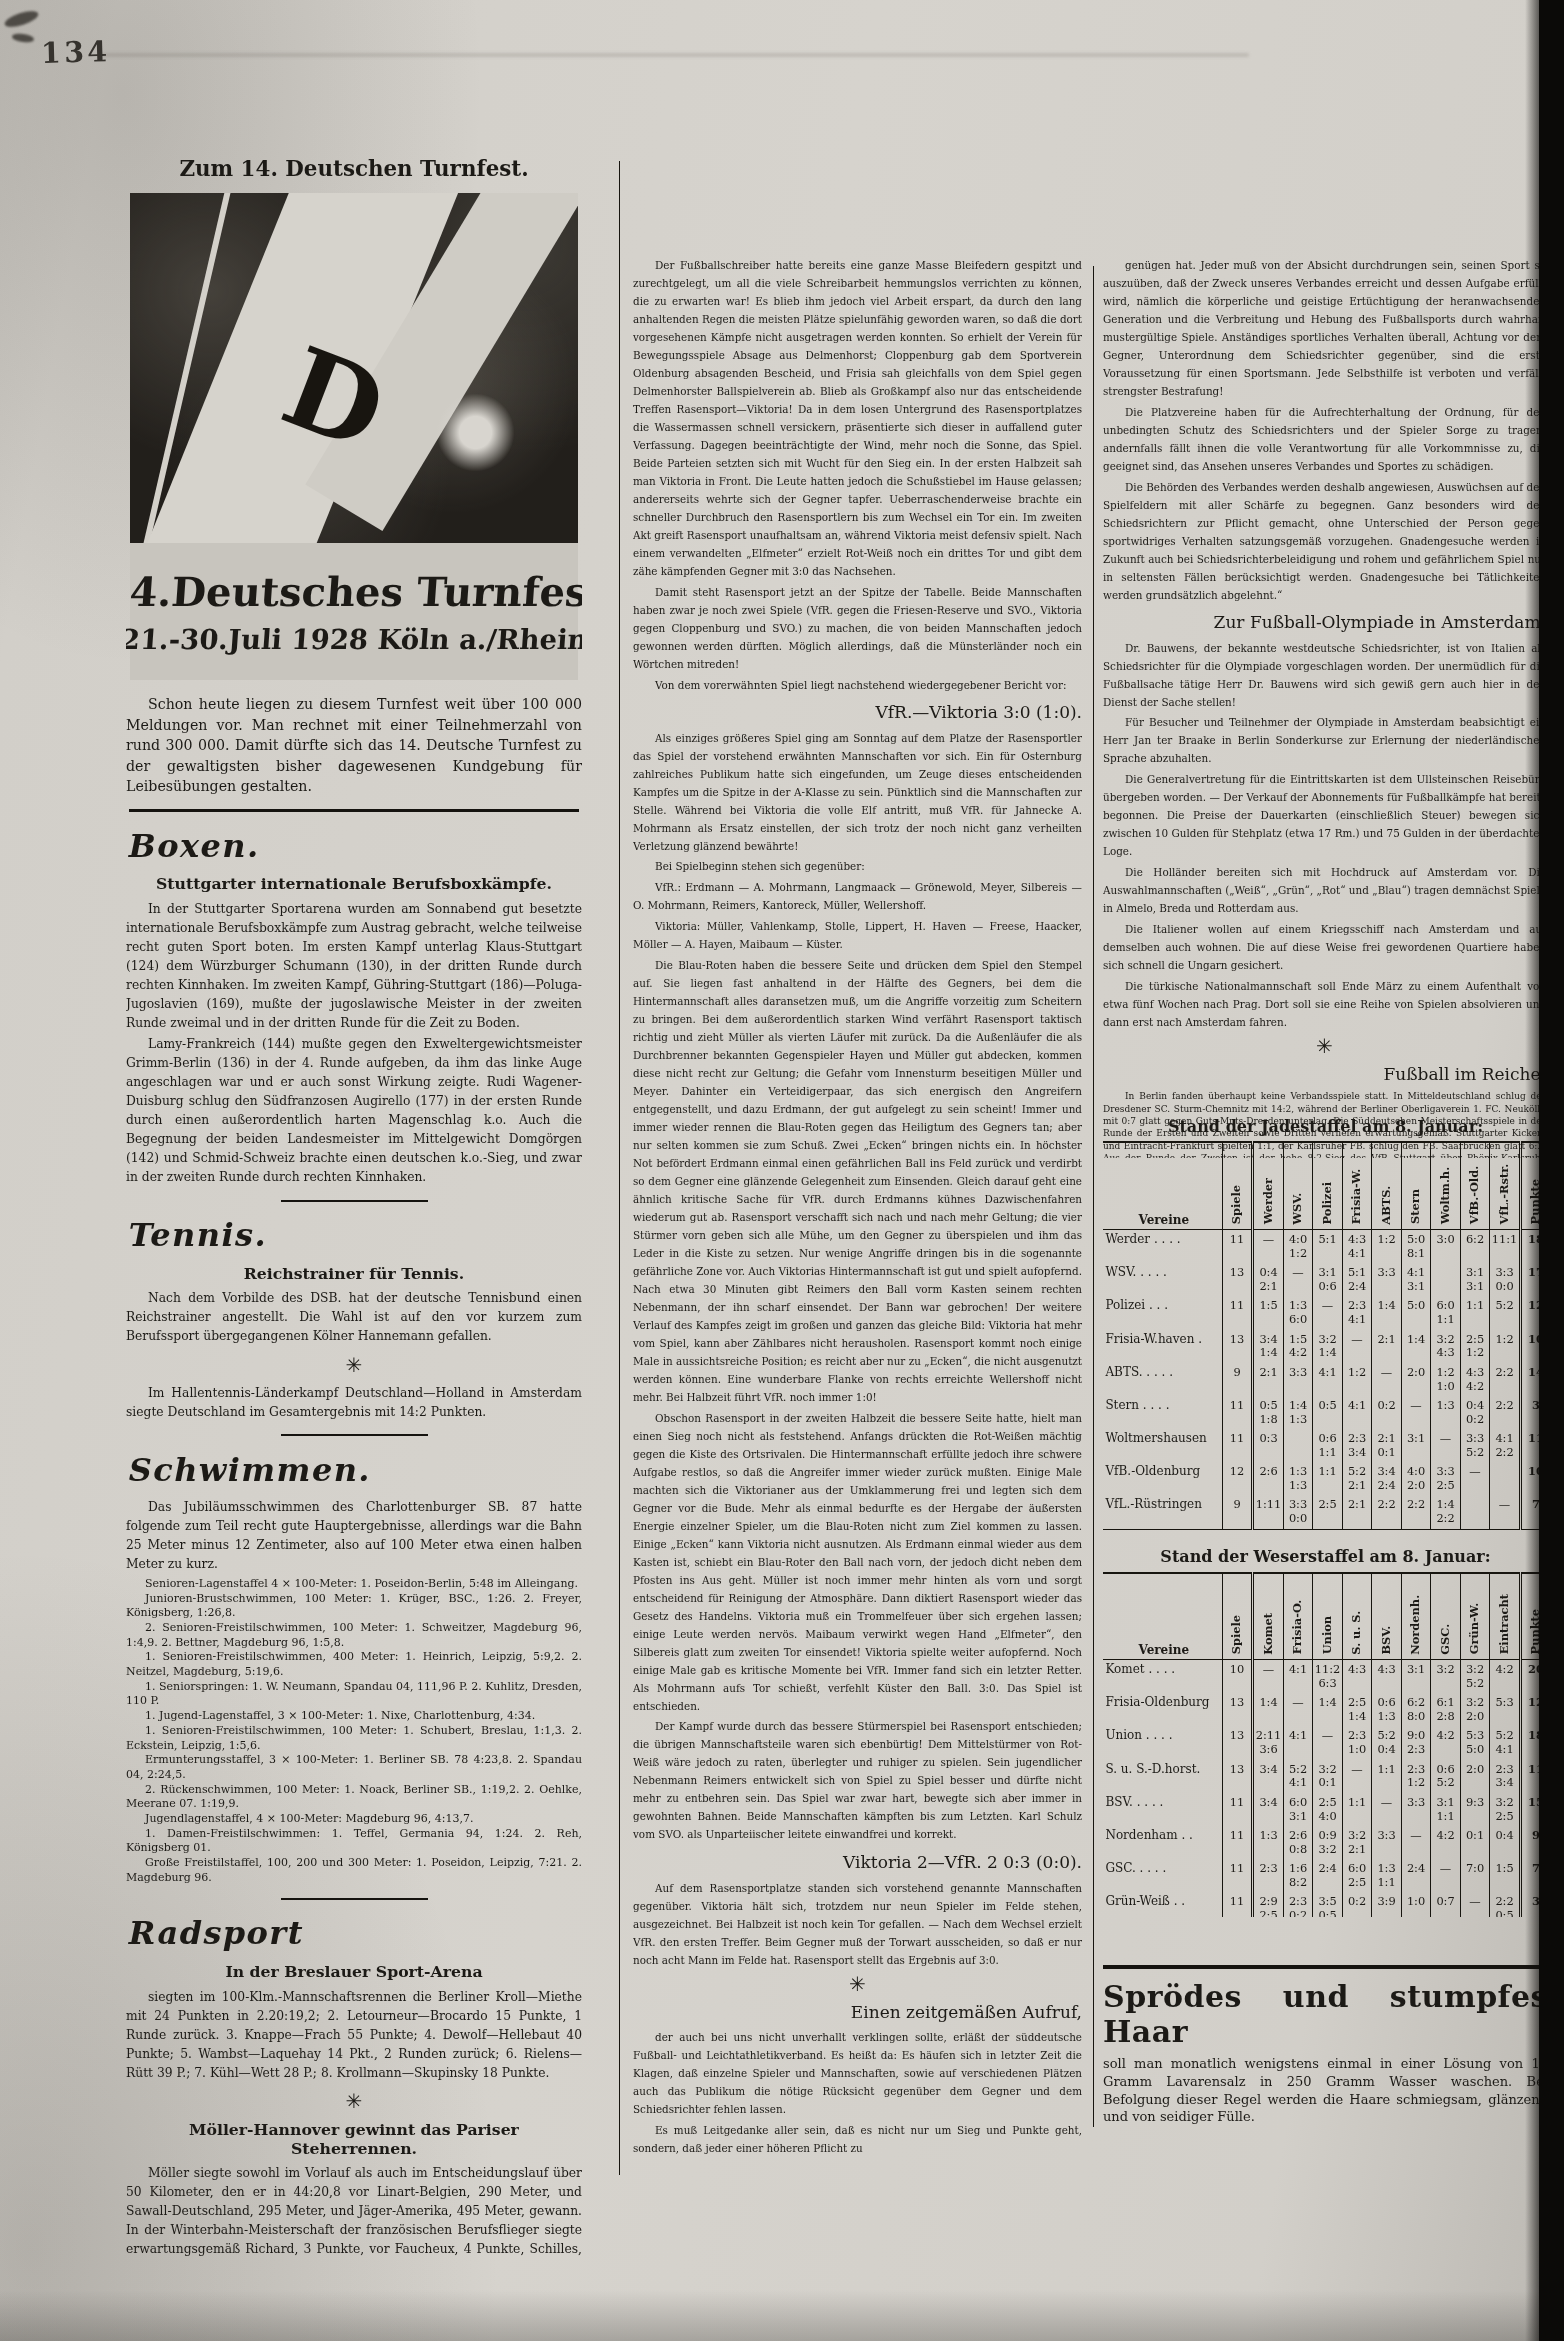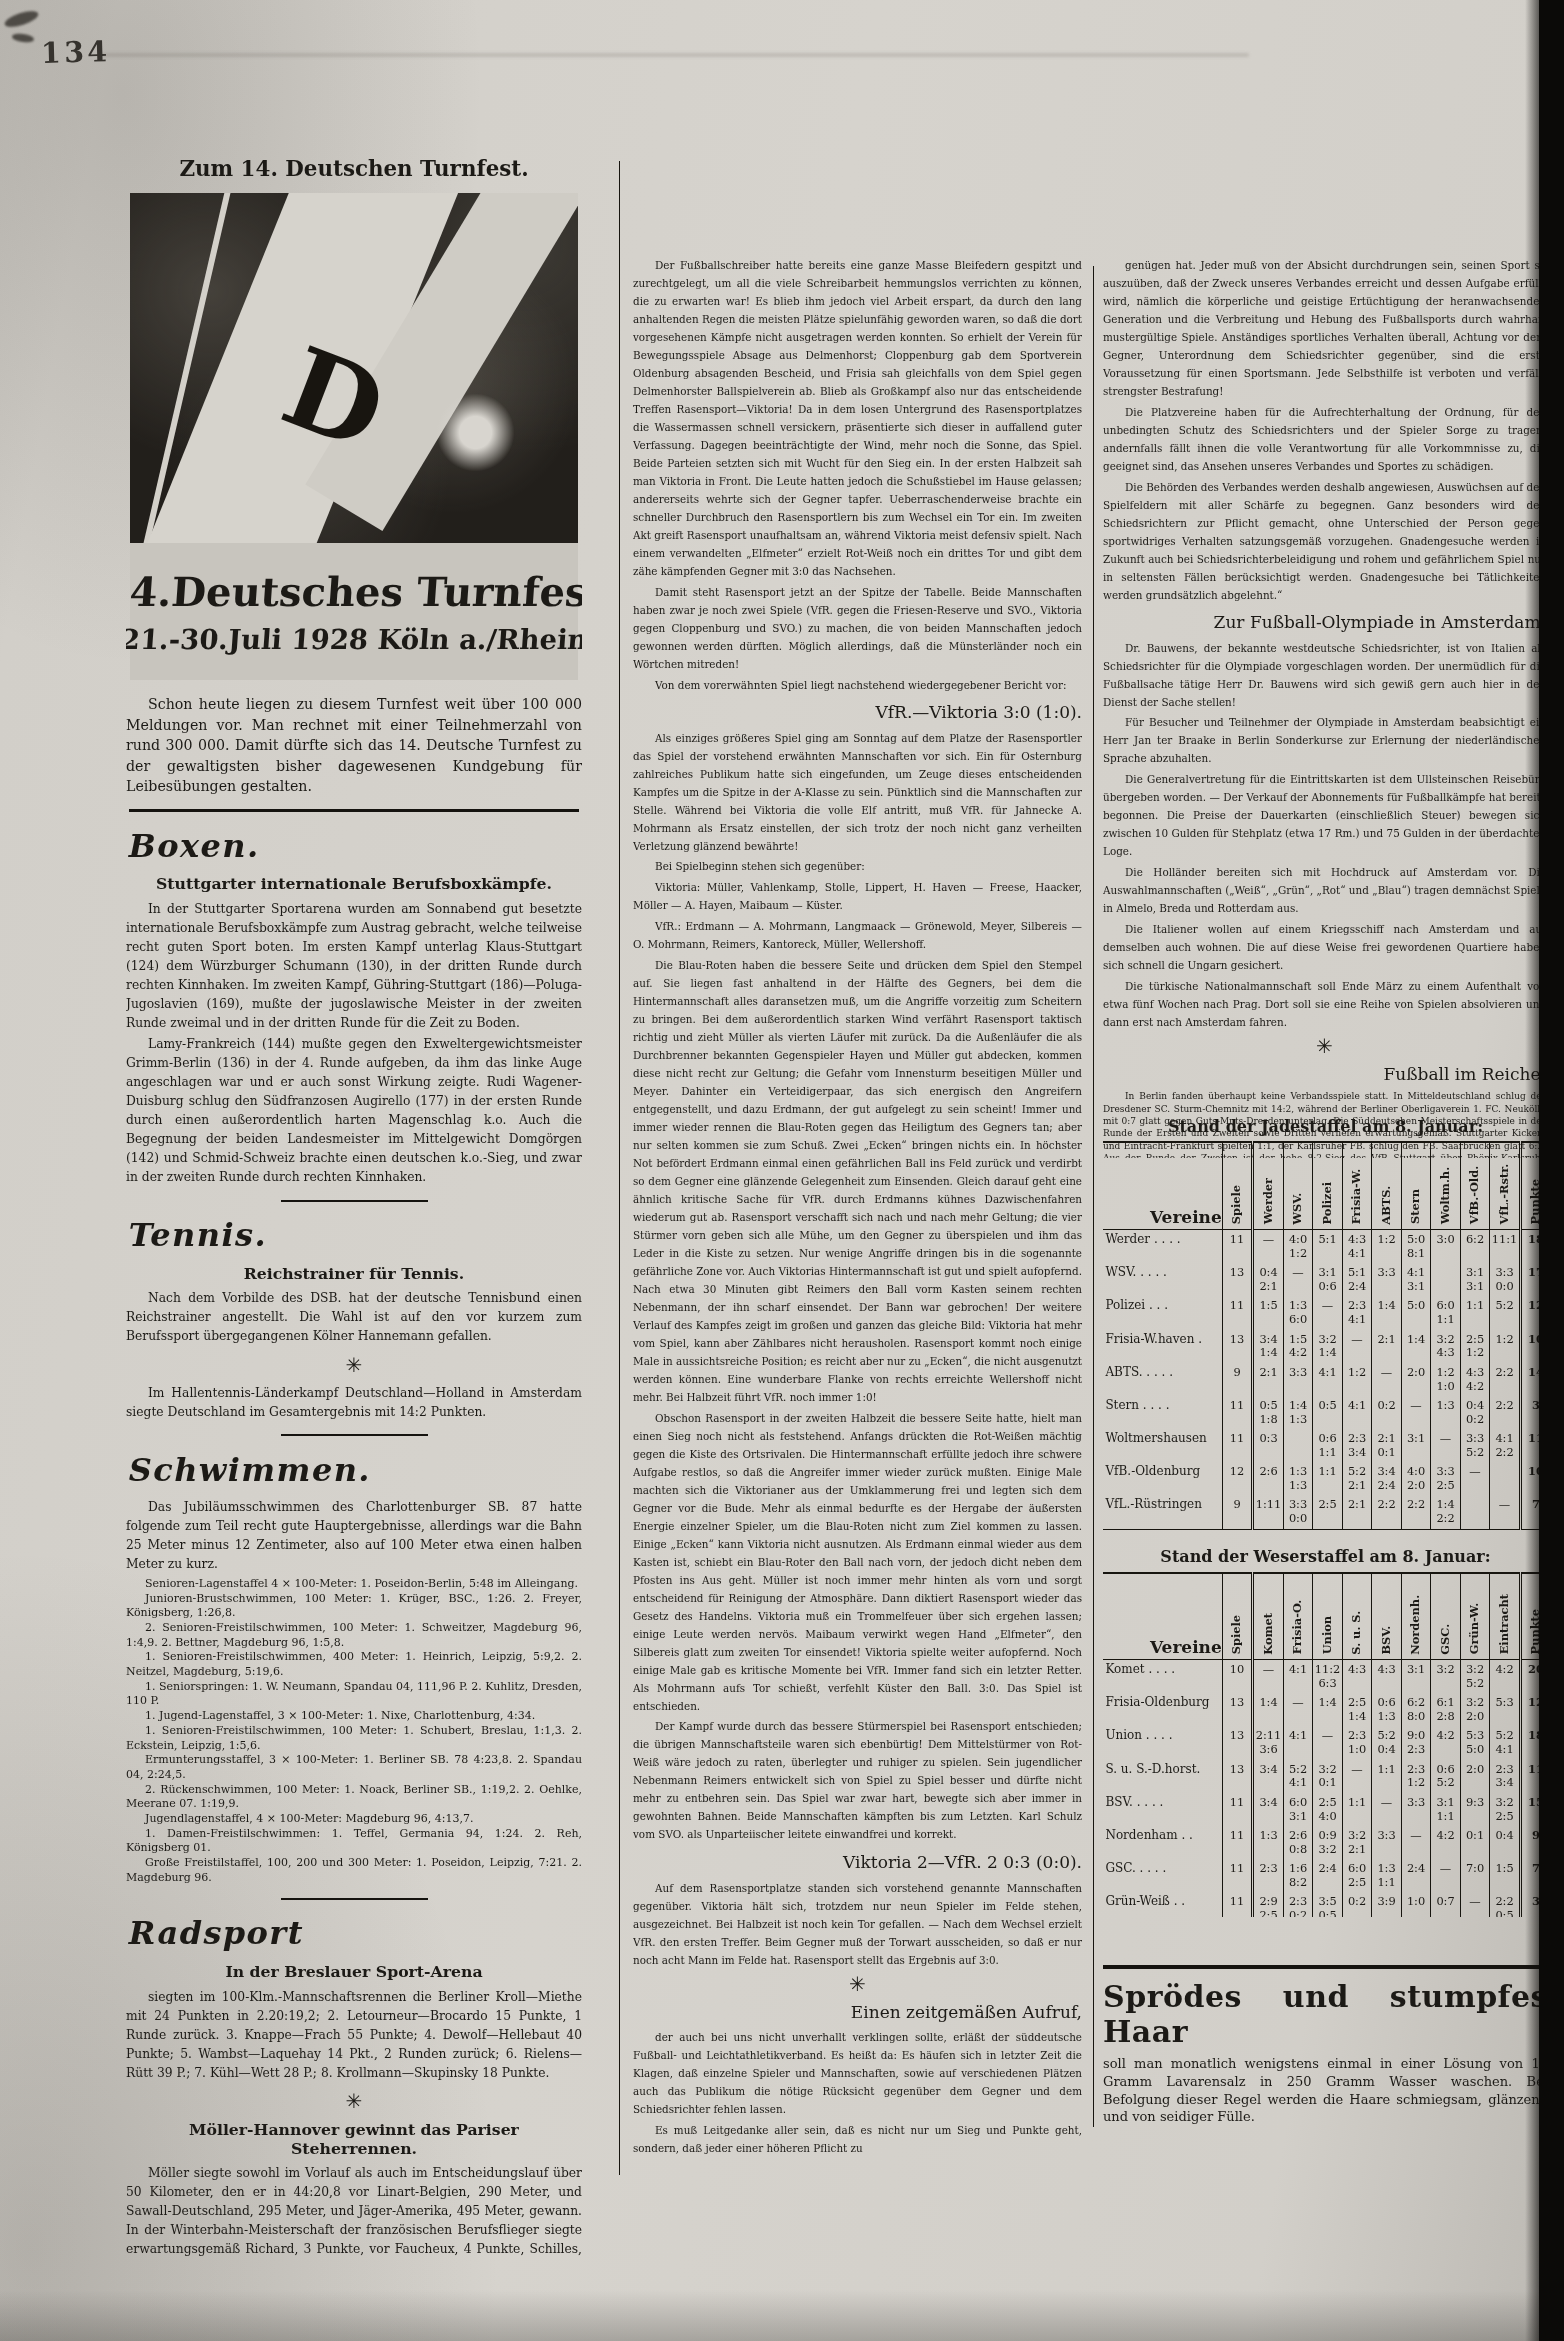--- a/index.html
+++ b/index.html
@@ -67,21 +67,21 @@
   .match-head{text-align:right;font-size:17px;font-weight:normal;margin:9.5px 0 7.6px;text-indent:0;}
   .small-par{font-size:9px;line-height:12.3px;}
 
   .table-title{text-align:center;font-size:16px;font-weight:bold;margin:4.7px 0 5.7px;}
   .staffel{width:100%;border-collapse:collapse;table-layout:fixed;margin:1.9px 0 17px;border-top:2.8px solid #17150f;border-bottom:1.9px solid #17150f;}
   .staffel th,.staffel td{border-left:1.4px solid #17150f;}
   .staffel tr>*:first-child{border-left:none;}
   .staffel tr>*:nth-child(3),.staffel tr>*:nth-child(12){border-left:3.3px double #17150f;}
   .staffel thead tr{border-bottom:1.9px solid #17150f;}
   .staffel th{height:82px;vertical-align:bottom;padding:1.9px 0;font-weight:bold;font-size:11.4px;text-align:center;width:28.5px;}
-  .staffel th.corner{width:116px;text-align:right;padding-left:2.8px;font-size:17px;}
+  .staffel th.corner{width:116px;text-align:center;padding-left:2.8px;font-size:12px;}
   .vert{writing-mode:vertical-rl;transform:rotate(180deg);white-space:nowrap;display:inline-block;line-height:1;padding-bottom:0.9px;}
   .staffel td{font-size:11.4px;line-height:13.8px;padding:2.8px 0.5px;text-align:center;vertical-align:top;}
   .staffel td.name-cell{text-align:left;padding-left:2.4px;white-space:nowrap;overflow:hidden;font-size:12px;}
   .staffel tr>*:last-child{font-weight:bold;}
 
   .ad-rule{height:4.3px;background:#15130f;margin:0 0 9.5px;}
   .ad-title{font-size:30px;font-weight:bold;letter-spacing:0.5px;margin:0 0 6.6px;}
   .ad-body{margin:0;font-size:13px;line-height:17.6px;text-align:justify;}
 </style>
 </head>
@@ -155,22 +155,22 @@
 
   </div>
 
   <div class="col col2">
     <p class="para">Der Fußballschreiber hatte bereits eine ganze Masse Bleifedern gespitzt und zurechtgelegt, um all die viele Schreibarbeit hemmungslos verrichten zu können, die zu erwarten war! Es blieb ihm jedoch viel Arbeit erspart, da durch den lang anhaltenden Regen die meisten Plätze spielunfähig geworden waren, so daß die dort vorgesehenen Kämpfe nicht ausgetragen werden konnten. So erhielt der Verein für Bewegungsspiele Absage aus Delmenhorst; Cloppenburg gab dem Sportverein Oldenburg absagenden Bescheid, und Frisia sah gleichfalls von dem Spiel gegen Delmenhorster Ballspielverein ab. Blieb als Großkampf also nur das entscheidende Treffen Rasensport—Viktoria! Da in dem losen Untergrund des Rasensportplatzes die Wassermassen schnell versickern, präsentierte sich dieser in auffallend guter Verfassung. Dagegen beeinträchtigte der Wind, mehr noch die Sonne, das Spiel. Beide Parteien setzten sich mit Wucht für den Sieg ein. In der ersten Halbzeit sah man Viktoria in Front. Die Leute hatten jedoch die Schußstiebel im Hause gelassen; andererseits wehrte sich der Gegner tapfer. Ueberraschenderweise brachte ein schneller Durchbruch den Rasensportlern bis zum Wechsel ein Tor ein. Im zweiten Akt greift Rasensport unaufhaltsam an, während Viktoria meist defensiv spielt. Nach einem verwandelten „Elfmeter“ erzielt Rot-Weiß noch ein drittes Tor und gibt dem zähe kämpfenden Gegner mit 3:0 das Nachsehen.</p>
     <p class="para">Damit steht Rasensport jetzt an der Spitze der Tabelle. Beide Mannschaften haben zwar je noch zwei Spiele (VfR. gegen die Friesen-Reserve und SVO., Viktoria gegen Cloppenburg und SVO.) zu machen, die von beiden Mannschaften jedoch gewonnen werden dürften. Möglich allerdings, daß die Münsterländer noch ein Wörtchen mitreden!</p>
     <p class="para">Von dem vorerwähnten Spiel liegt nachstehend wiedergegebener Bericht vor:</p>
     <div class="match-head">VfR.—Viktoria 3:0 (1:0).</div>
     <p class="para">Als einziges größeres Spiel ging am Sonntag auf dem Platze der Rasensportler das Spiel der vorstehend erwähnten Mannschaften vor sich. Ein für Osternburg zahlreiches Publikum hatte sich eingefunden, um Zeuge dieses entscheidenden Kampfes um die Spitze in der A-Klasse zu sein. Pünktlich sind die Mannschaften zur Stelle. Während bei Viktoria die volle Elf antritt, muß VfR. für Jahnecke A. Mohrmann als Ersatz einstellen, der sich trotz der noch nicht ganz verheilten Verletzung glänzend bewährte!</p>
     <p class="para">Bei Spielbeginn stehen sich gegenüber:</p>
+    <p class="para">VfR.: Erdmann — A. Mohrmann, Langmaack — Grönewold, Meyer, Silbereis — O. Mohrmann, Reimers, Kantoreck, Müller, Wellershoff.</p>
     <p class="para">Viktoria: Müller, Vahlenkamp, Stolle, Lippert, H. Haven — Freese, Haacker, Möller — A. Hayen, Maibaum — Küster.</p>
-    <p class="para">VfR.: Erdmann — A. Mohrmann, Langmaack — Grönewold, Meyer, Silbereis — O. Mohrmann, Reimers, Kantoreck, Müller, Wellershoff.</p>
     <p class="para">Die Blau-Roten haben die bessere Seite und drücken dem Spiel den Stempel auf. Sie liegen fast anhaltend in der Hälfte des Gegners, bei dem die Hintermannschaft alles daransetzen muß, um die Angriffe vorzeitig zum Scheitern zu bringen. Bei dem außerordentlich starken Wind verfährt Rasensport taktisch richtig und zieht Müller als vierten Läufer mit zurück. Da die Außenläufer die als Durchbrenner bekannten Gegenspieler Hayen und Müller gut abdecken, kommen diese nicht recht zur Geltung; die Gefahr vom Innensturm beseitigen Müller und Meyer. Dahinter ein Verteidigerpaar, das sich energisch den Angreifern entgegenstellt, und dazu Erdmann, der gut aufgelegt zu sein scheint! Immer und immer wieder rennen die Blau-Roten gegen das Heiligtum des Gegners tan; aber nur selten kommen sie zum Schuß. Zwei „Ecken“ bringen nichts ein. In höchster Not befördert Erdmann einmal einen gefährlichen Ball ins Feld zurück und verdirbt so dem Gegner eine glänzende Gelegenheit zum Einsenden. Gleich darauf geht eine ähnlich kritische Sache für VfR. durch Erdmanns kühnes Dazwischenfahren wiederum gut ab. Rasensport verschafft sich nach und nach mehr Geltung; die vier Stürmer vorn geben sich alle Mühe, um den Gegner zu überspielen und ihm das Leder in die Kiste zu setzen. Nur wenige Angriffe dringen bis in die sogenannte gefährliche Zone vor. Auch Viktorias Hintermannschaft ist gut und spielt aufopfernd. Nach etwa 30 Minuten gibt Reimers den Ball vorm Kasten seinem rechten Nebenmann, der ihn scharf einsendet. Der Bann war gebrochen! Der weitere Verlauf des Kampfes zeigt im großen und ganzen das gleiche Bild: Viktoria hat mehr vom Spiel, kann aber Zählbares nicht herausholen. Rasensport kommt noch einige Male in aussichtsreiche Position; es reicht aber nur zu „Ecken“, die nicht ausgenutzt werden können. Eine wunderbare Flanke von rechts erreichte Wellershoff nicht mehr. Bei Halbzeit führt VfR. noch immer 1:0!</p>
     <p class="para">Obschon Rasensport in der zweiten Halbzeit die bessere Seite hatte, hielt man einen Sieg noch nicht als feststehend. Anfangs drückten die Rot-Weißen mächtig gegen die Kiste des Ortsrivalen. Die Hintermannschaft erfüllte jedoch ihre schwere Aufgabe restlos, so daß die Angreifer immer wieder zurück mußten. Einige Male machten sich die Viktorianer aus der Umklammerung frei und legten sich dem Gegner vor die Bude. Mehr als einmal bedurfte es der Hergabe der äußersten Energie einzelner Spieler, um die Blau-Roten nicht zum Ziel kommen zu lassen. Einige „Ecken“ kann Viktoria nicht ausnutzen. Als Erdmann einmal wieder aus dem Kasten ist, schiebt ein Blau-Roter den Ball nach vorn, der jedoch dicht neben dem Pfosten ins Aus geht. Müller ist noch immer mehr hinten als vorn und sorgt entscheidend für Reinigung der Atmosphäre. Dann diktiert Rasensport wieder das Gesetz des Handelns. Viktoria muß ein Trommelfeuer über sich ergehen lassen; einige Leute werden nervös. Maibaum verwirkt wegen Hand „Elfmeter“, den Silbereis glatt zum zweiten Tor einsendet! Viktoria spielte weiter aufopfernd. Noch einige Male gab es kritische Momente bei VfR. Immer fand sich ein letzter Retter. Als Mohrmann aufs Tor schießt, verfehlt Küster den Ball. 3:0. Das Spiel ist entschieden.</p>
     <p class="para">Der Kampf wurde durch das bessere Stürmerspiel bei Rasensport entschieden; die übrigen Mannschaftsteile waren sich ebenbürtig! Dem Mittelstürmer von Rot-Weiß wäre jedoch zu raten, überlegter und ruhiger zu spielen. Sein jugendlicher Nebenmann Reimers entwickelt sich von Spiel zu Spiel besser und dürfte nicht mehr zu entbehren sein. Das Spiel war zwar hart, bewegte sich aber immer in gewohnten Bahnen. Beide Mannschaften kämpften bis zum Letzten. Karl Schulz vom SVO. als Unparteiischer leitete einwandfrei und korrekt.</p>
     <div class="match-head">Viktoria 2—VfR. 2  0:3 (0:0).</div>
     <p class="para">Auf dem Rasensportplatze standen sich vorstehend genannte Mannschaften gegenüber. Viktoria hält sich, trotzdem nur neun Spieler im Felde stehen, ausgezeichnet. Bei Halbzeit ist noch kein Tor gefallen. — Nach dem Wechsel erzielt VfR. den ersten Treffer. Beim Gegner muß der Torwart ausscheiden, so daß er nur noch acht Mann im Felde hat. Rasensport stellt das Ergebnis auf 3:0.</p>
     <div class="star">✳</div>
     <div class="match-head">Einen zeitgemäßen Aufruf,</div>
     <p class="para">der auch bei uns nicht unverhallt verklingen sollte, erläßt der süddeutsche Fußball- und Leichtathletikverband. Es heißt da: Es häufen sich in letzter Zeit die Klagen, daß einzelne Spieler und Mannschaften, sowie auf verschiedenen Plätzen auch das Publikum die nötige Rücksicht gegenüber dem Gegner und dem Schiedsrichter fehlen lassen.</p>
     <p class="para">Es muß Leitgedanke aller sein, daß es nicht nur um Sieg und Punkte geht, sondern, daß jeder einer höheren Pflicht zu</p>
   </div>

